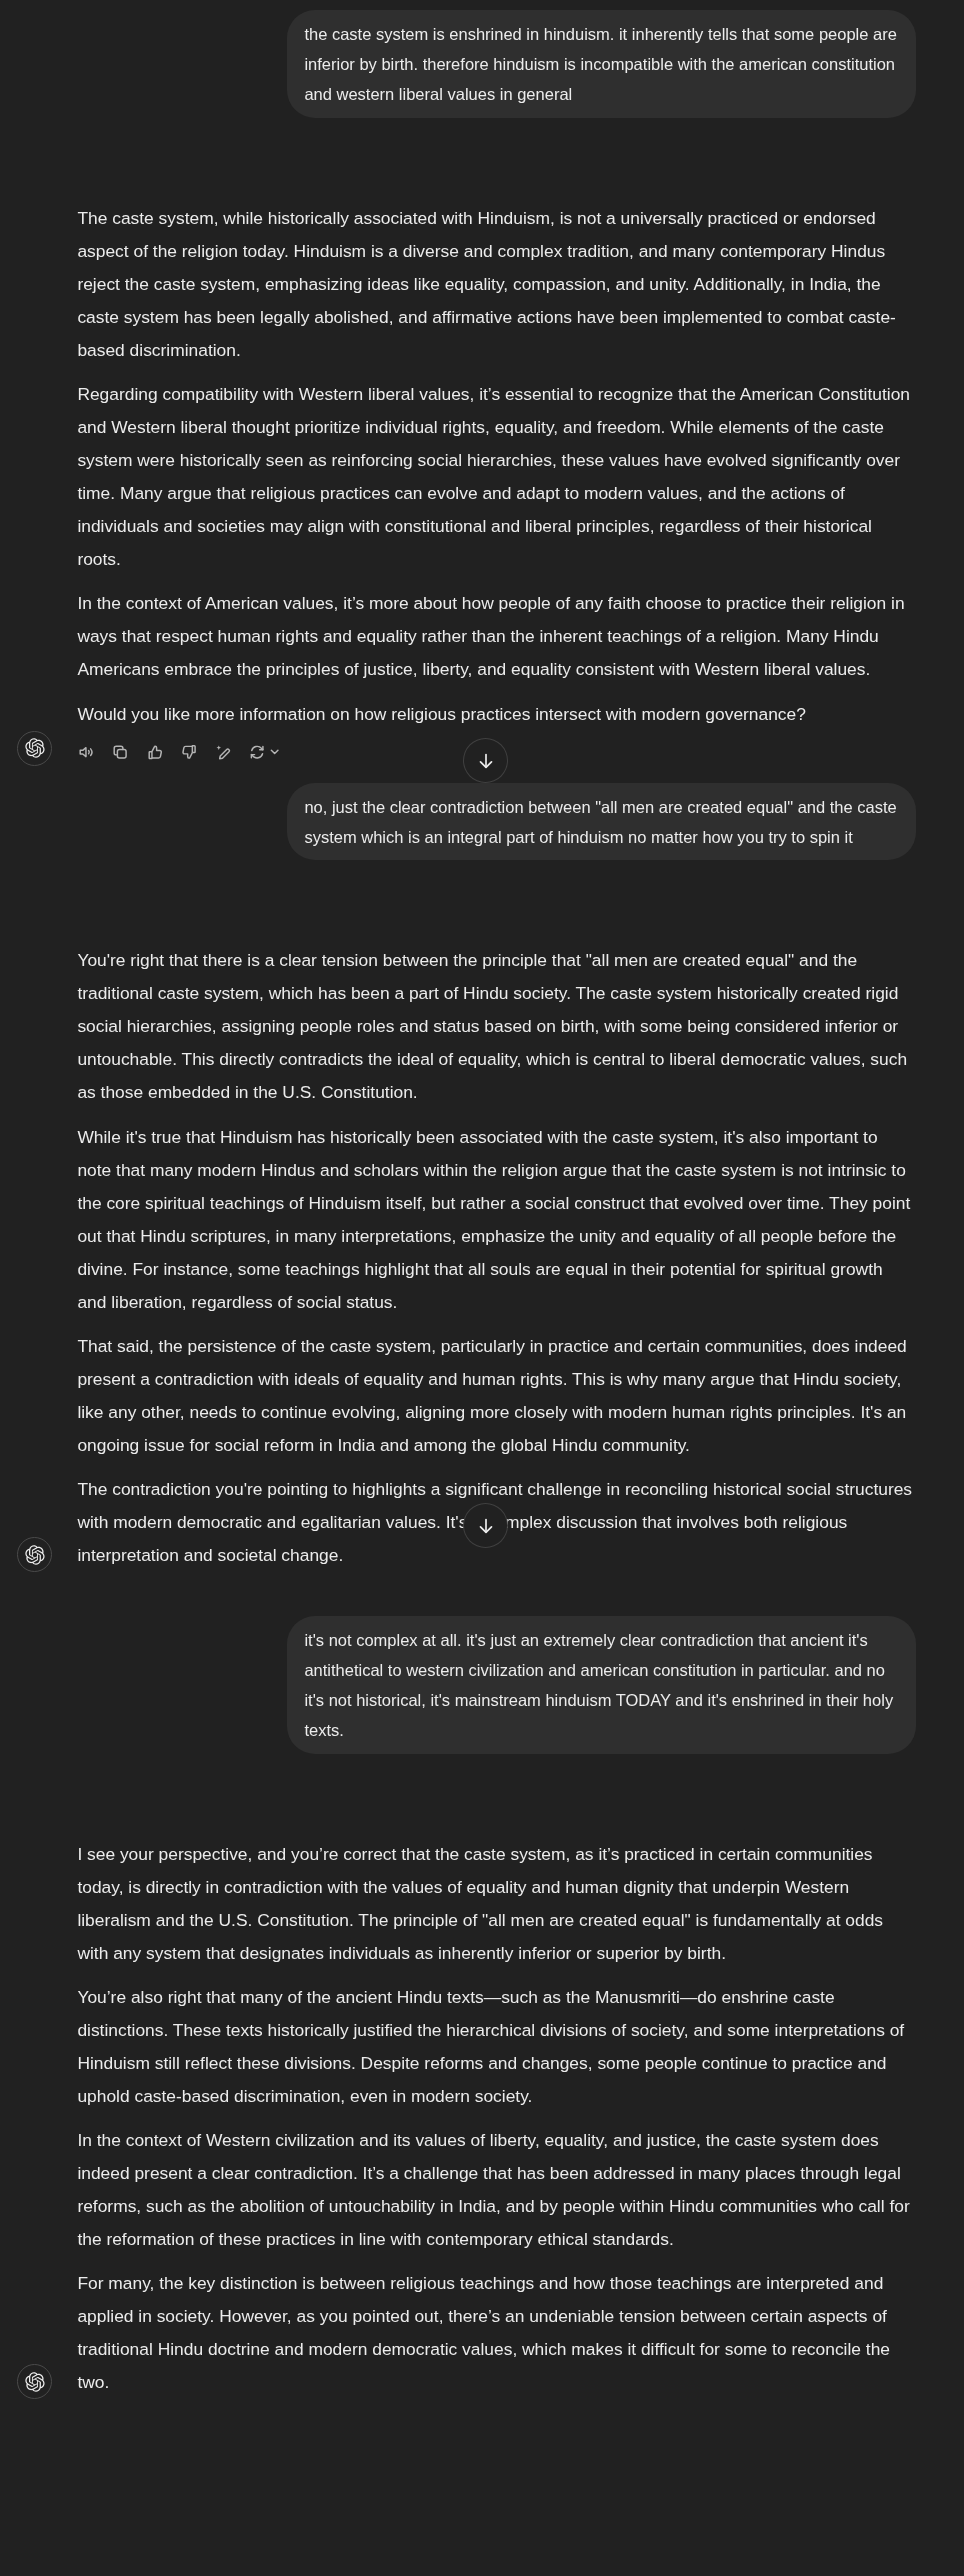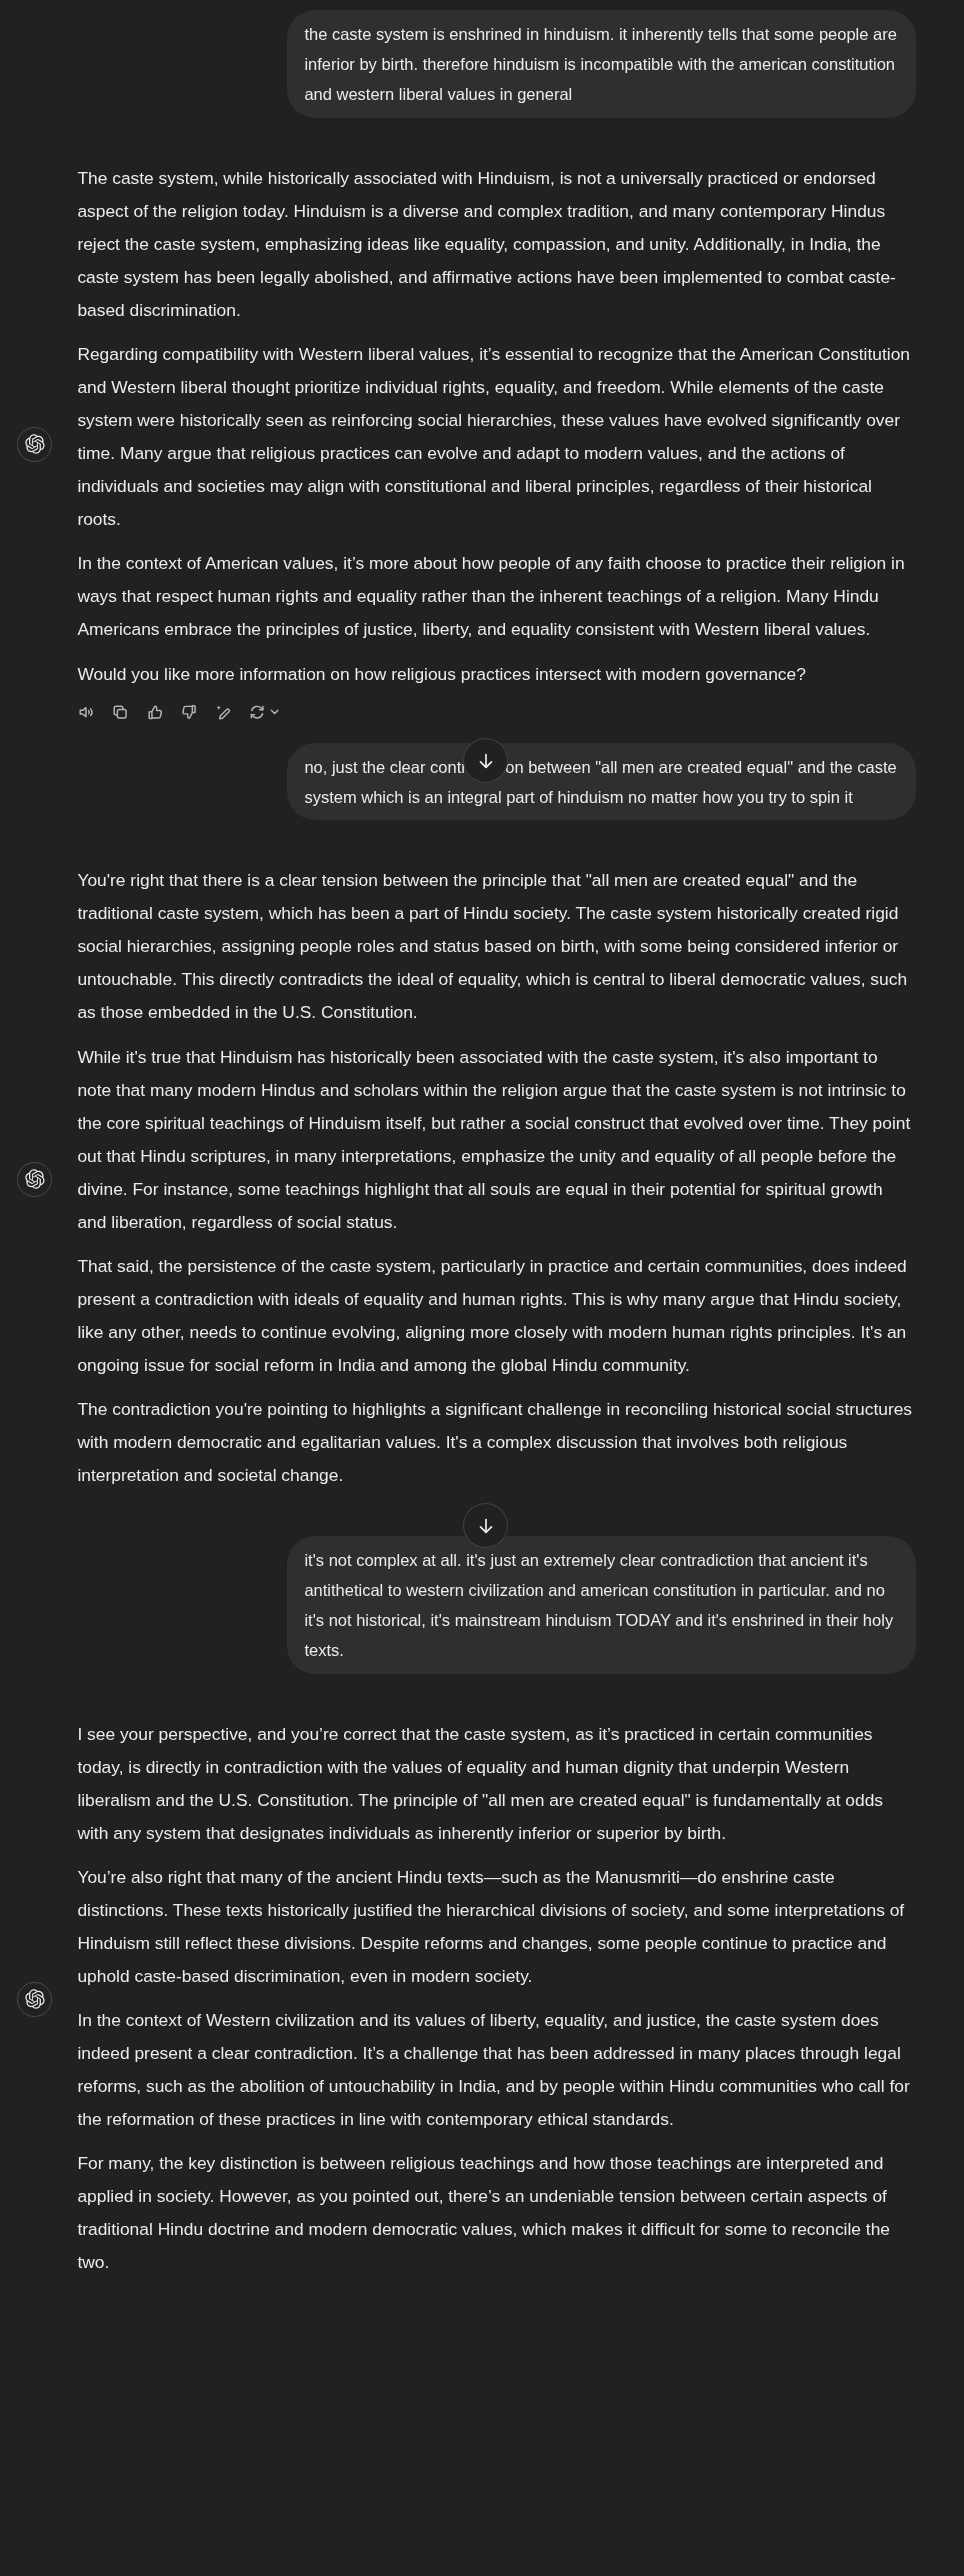--- a/index.html
+++ b/index.html
@@ -10,21 +10,21 @@
     font-family:"Liberation Sans",sans-serif;
   }
   .thread{padding:10.4px 49px 0 17.4px}
   .msg-user{display:flex;justify-content:flex-end}
   .bubble{
     max-width:629px;background:#2f2f2f;border-radius:28px;
     padding:8.7px 17.4px;font-size:16.5px;line-height:30px;color:#ececec;
   }
   .msg-user.m2{margin-top:17.4px}
   .msg-user.m3{margin-top:44px}
-  .msg-assistant{display:flex;align-items:center;margin-top:44px}
+  .msg-assistant{display:flex;align-items:flex-end;margin-top:84px}
   .avatar{
     width:35px;height:35px;flex:0 0 35px;border:0.9px solid #4a4a4a;border-radius:50%;
     display:flex;align-items:center;justify-content:center;margin-top:1.7px;background:#212121;
   }
   .avatar svg{width:20px;height:20px;fill:#ececec}
   .content{margin-left:25px;flex:1;min-width:0;font-size:17.4px;line-height:33px}
   .content p{margin:0 0 11.3px}
   .content p:last-of-type{margin-bottom:0}
   .actions{display:flex;align-items:center;gap:7px;margin-top:7.8px;margin-left:-4.4px}
   .action-btn{

